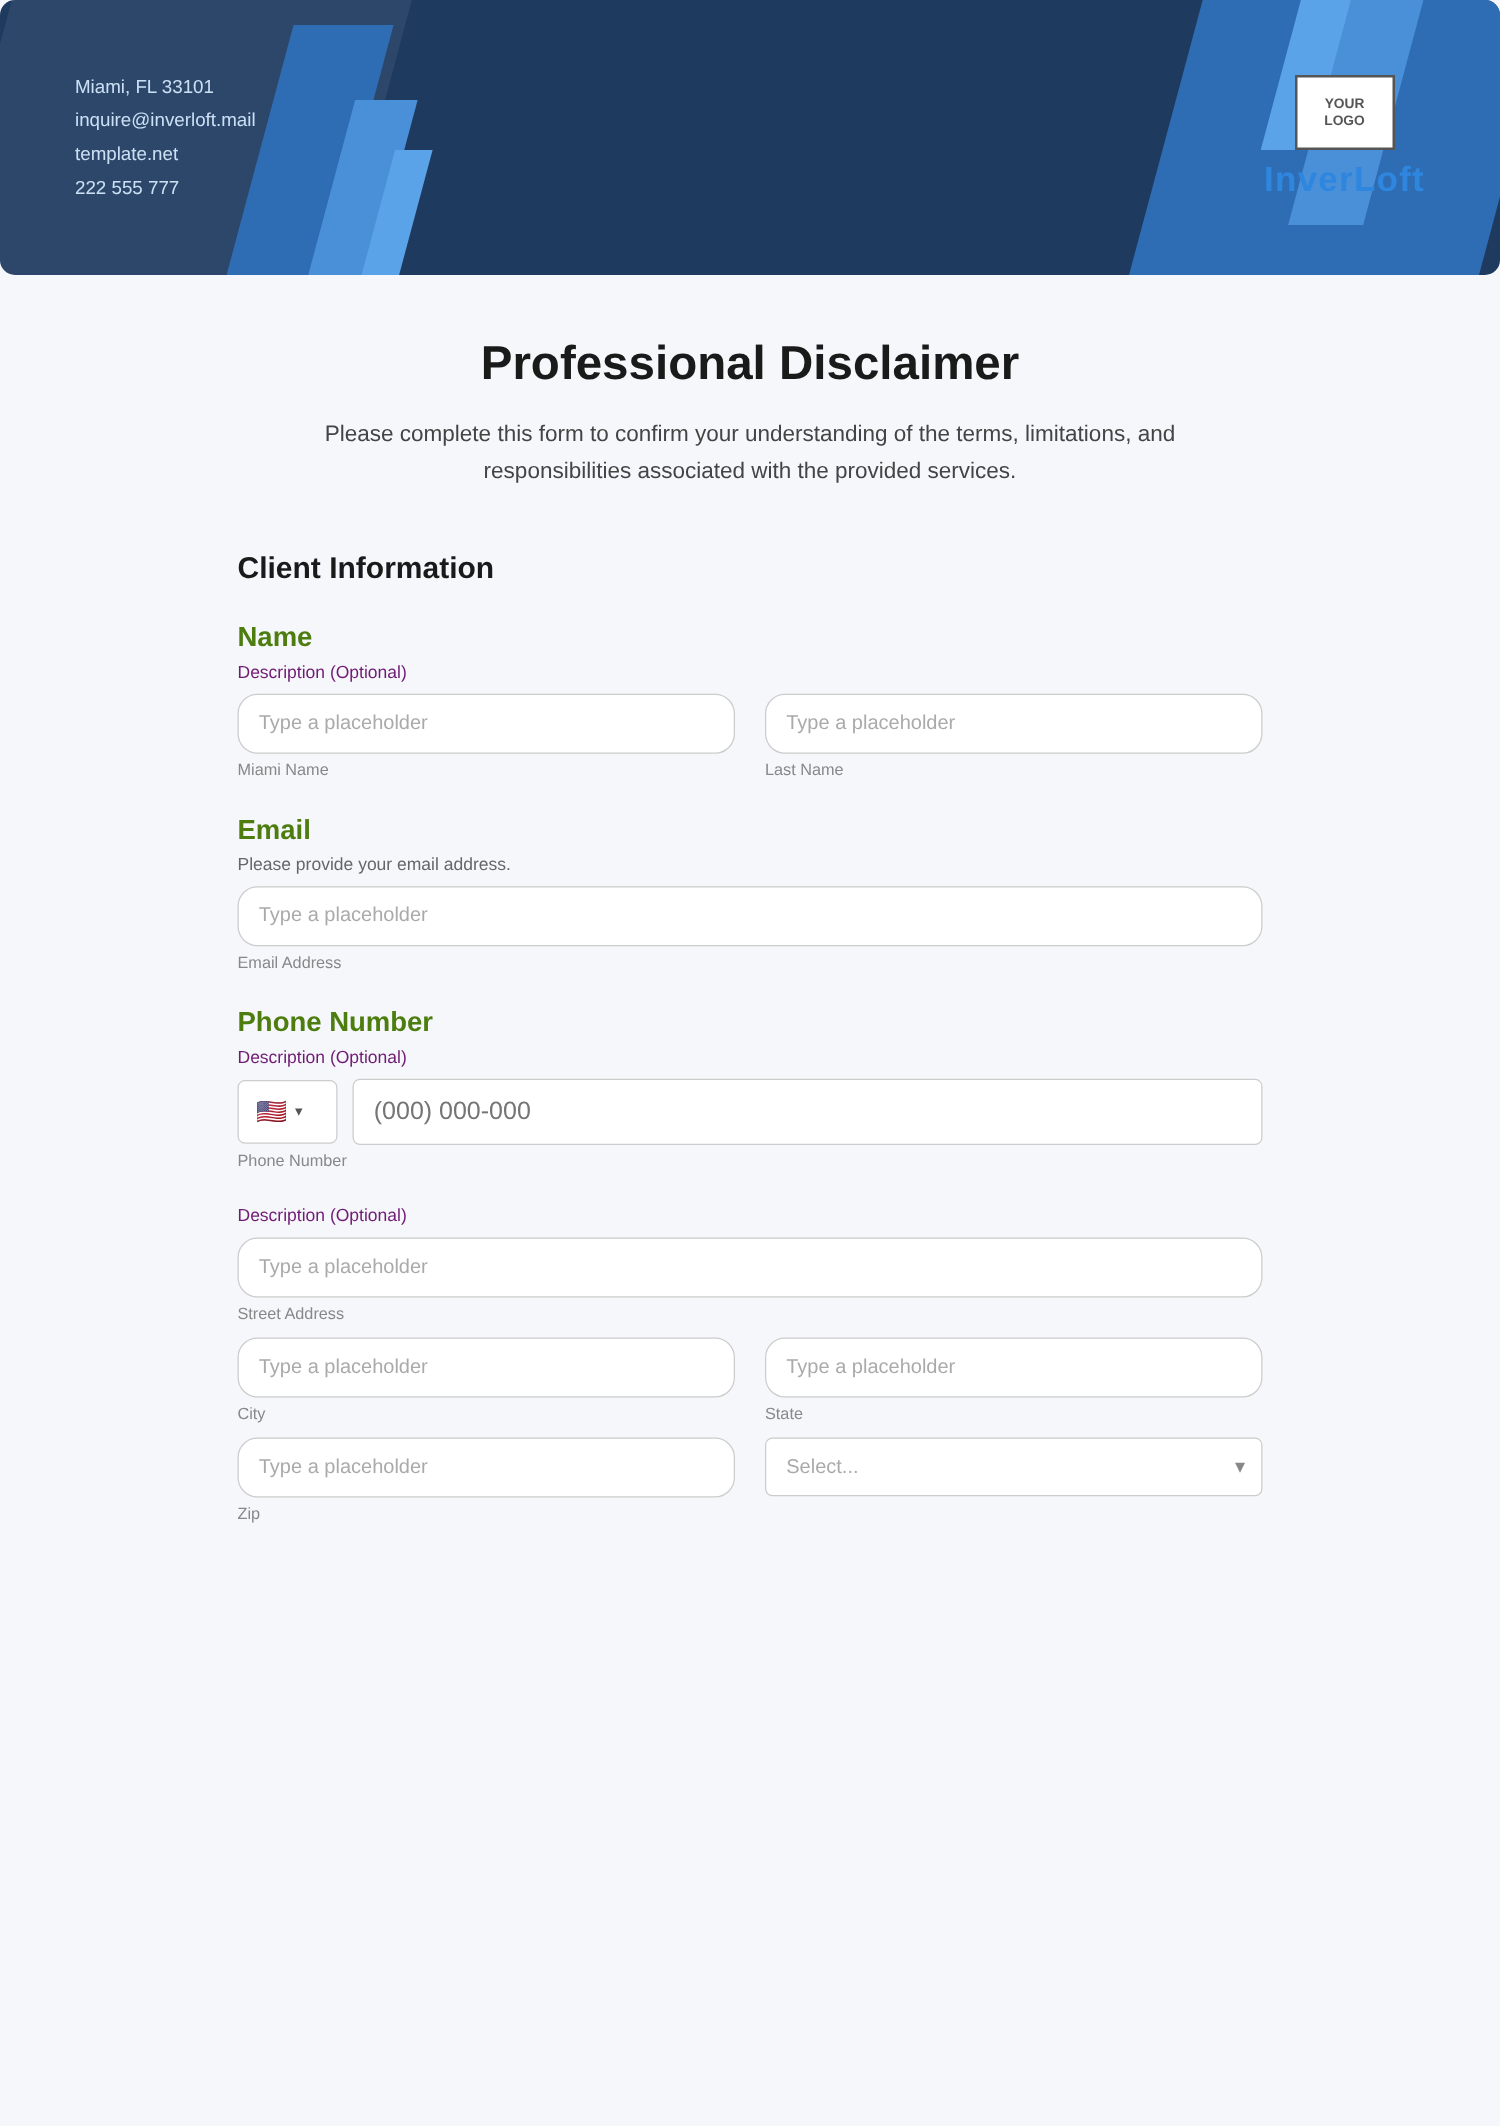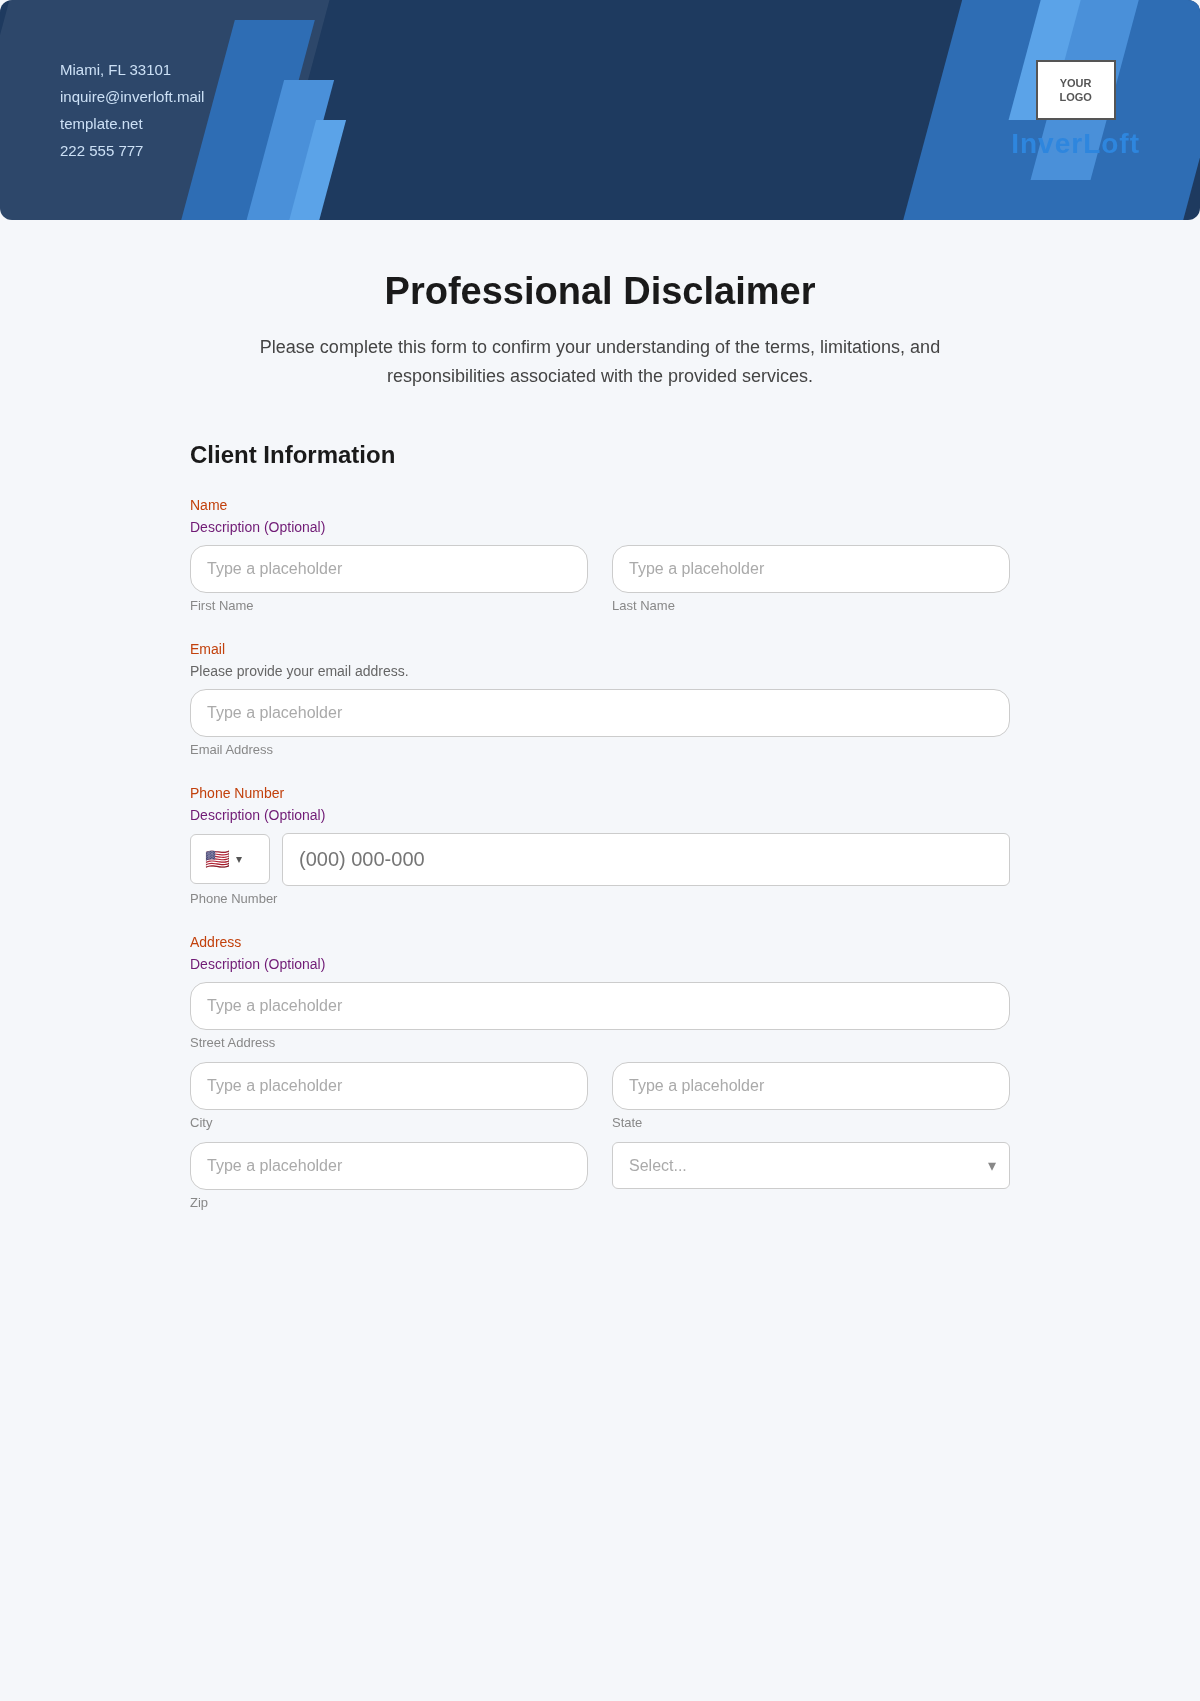--- a/index.html
+++ b/index.html
@@ -170,23 +170,23 @@
 
     .form-section {
       margin-bottom: 40px;
     }
 
     .field-group {
       margin-bottom: 28px;
     }
 
     .field-label {
-      font-size: 14px;
-      font-weight: normal;
-      color: #c2410c;
+      font-size: 22px;
+      font-weight: bold;
+      color: #4d7c0f;
       margin-bottom: 6px;
     }
 
     .field-description {
       font-size: 14px;
       color: #701a75;
       margin-bottom: 10px;
     }
 
     .field-description.normal {
@@ -325,21 +325,21 @@
 
   <div class="form-section">
     <h2 class="section-title">Client Information</h2>
 
     <div class="field-group">
       <div class="field-label">Name</div>
       <div class="field-description">Description (Optional)</div>
       <div class="two-col">
         <div>
           <input type="text" class="form-input" placeholder="Type a placeholder" style="">
-          <div class="field-hint">First Name</div>
+          <div class="field-hint">Miami Name</div>
         </div>
         <div>
           <input type="text" class="form-input" placeholder="Type a placeholder" style="">
           <div class="field-hint">Last Name</div>
         </div>
       </div>
     </div>
 
     <div class="field-group">
       <div class="field-label">Email</div>
@@ -355,21 +355,20 @@
         <button class="phone-flag-btn">
           <span class="flag-emoji">🇺🇸</span>
           <span class="chevron-down">▾</span>
         </button>
         <input type="tel" class="phone-input" placeholder="(000) 000-000" style="">
       </div>
       <div class="field-hint">Phone Number</div>
     </div>
 
     <div class="field-group">
-      <div class="field-label">Address</div>
       <div class="field-description">Description (Optional)</div>
 
       <div style="margin-bottom: 12px;">
         <input type="text" class="form-input" placeholder="Type a placeholder" style="">
         <div class="field-hint">Street Address</div>
       </div>
 
       <div class="two-col" style="margin-bottom: 12px;">
         <div>
           <input type="text" class="form-input" placeholder="Type a placeholder" style="">

